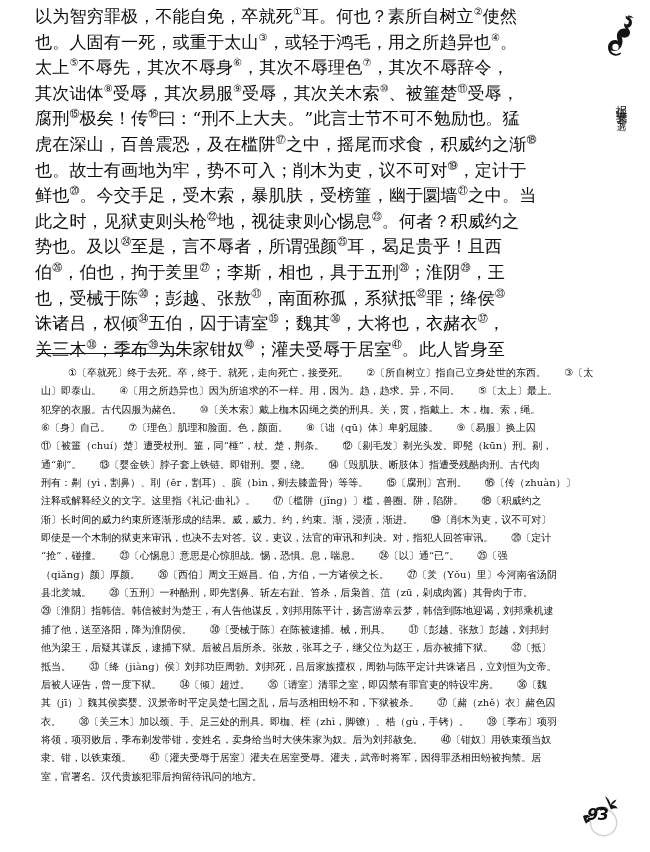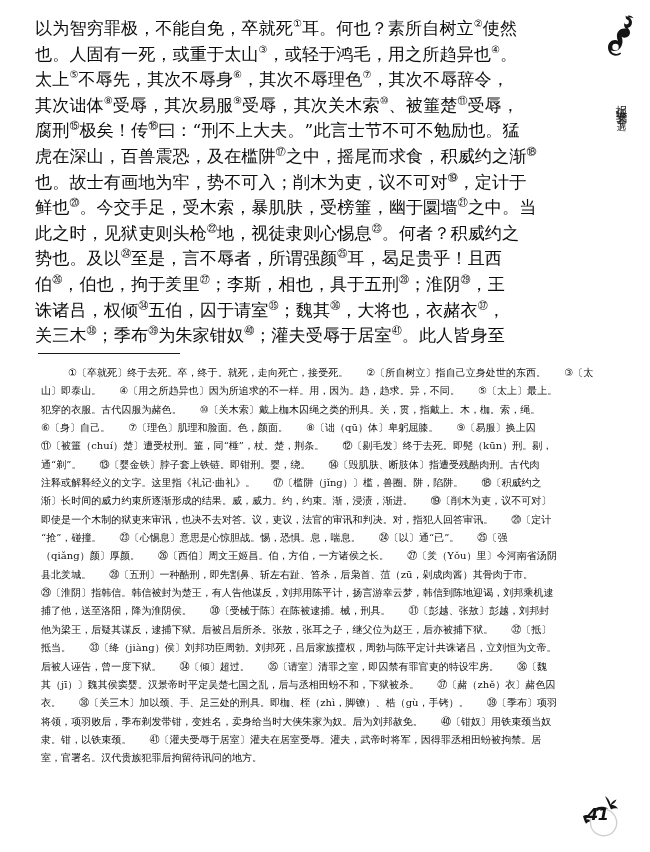--- a/index.html
+++ b/index.html
@@ -22,21 +22,21 @@
     inset: 0;
     width: 650px;
     height: 852px;
     background: #ffffff;
   }
 
   
   #main-text {
     position: absolute;
     left: 35px;
-    top: 16px;
+    top: 4px;
     width: 524px;
   }
   .body-line {
     font-size: 17.1px;
     line-height: 25.6px;
     letter-spacing: 0.1px;
     white-space: nowrap;
     text-align: justify;
     font-weight: 500;
   }
@@ -147,33 +147,35 @@
       <div class="body-line"><span>也。人固有一死，或重于太山</span><span class="sup">③</span><span>，或轻于鸿毛，用之所趋异也</span><span class="sup">④</span><span>。</span></div>
       <div class="body-line"><span>太上</span><span class="sup">⑤</span><span>不辱先，其次不辱身</span><span class="sup">⑥</span><span>，其次不辱理色</span><span class="sup">⑦</span><span>，其次不辱辞令，</span></div>
       <div class="body-line"><span>其次诎体</span><span class="sup">⑧</span><span>受辱，其次易服</span><span class="sup">⑨</span><span>受辱，其次关木索</span><span class="sup">⑩</span><span>、被箠楚</span><span class="sup">⑪</span><span>受辱，</span></div>
       <div class="body-line"><span>腐刑</span><span class="sup">⑮</span><span>极矣！传</span><span class="sup">⑯</span><span>曰：“刑不上大夫。”此言士节不可不勉励也。猛</span></div>
       <div class="body-line"><span>虎在深山，百兽震恐，及在槛阱</span><span class="sup">⑰</span><span>之中，摇尾而求食，积威约之渐</span><span class="sup">⑱</span></div>
       <div class="body-line"><span>也。故士有画地为牢，势不可入；削木为吏，议不可对</span><span class="sup">⑲</span><span>，定计于</span></div>
       <div class="body-line"><span>鲜也</span><span class="sup">⑳</span><span>。今交手足，受木索，暴肌肤，受榜箠，幽于圜墙</span><span class="sup">㉑</span><span>之中。当</span></div>
       <div class="body-line"><span>此之时，见狱吏则头枪</span><span class="sup">㉒</span><span>地，视徒隶则心惕息</span><span class="sup">㉓</span><span>。何者？积威约之</span></div>
       <div class="body-line"><span>势也。及以</span><span class="sup">㉔</span><span>至是，言不辱者，所谓强颜</span><span class="sup">㉕</span><span>耳，曷足贵乎！且西</span></div>
       <div class="body-line"><span>伯</span><span class="sup">㉖</span><span>，伯也，拘于羑里</span><span class="sup">㉗</span><span>；李斯，相也，具于五刑</span><span class="sup">㉘</span><span>；淮阴</span><span class="sup">㉙</span><span>，王</span></div>
+      <div class="body-line"><span>也，受械于陈</span><span class="sup">㉚</span><span>；彭越、张敖</span><span class="sup">㉛</span><span>，南面称孤，系狱抵</span><span class="sup">㉜</span><span>罪；绛侯</span><span class="sup">㉝</span></div>
       <div class="body-line"><span>诛诸吕，权倾</span><span class="sup">㉞</span><span>五伯，囚于请室</span><span class="sup">㉟</span><span>；魏其</span><span class="sup">㊱</span><span>，大将也，衣赭衣</span><span class="sup">㊲</span><span>，</span></div>
       <div class="body-line"><span>关三木</span><span class="sup">㊳</span><span>；季布</span><span class="sup">㊴</span><span>为朱家钳奴</span><span class="sup">㊵</span><span>；灌夫受辱于居室</span><span class="sup">㊶</span><span>。此人皆身至</span></div>
     </div>
 
   <div id="footnote-rule"></div>
 
   <div id="footnotes">
       <div class="fn-line"><span class="indent"></span><span class="num">①</span><span>〔卒就死〕终于去死。卒，终于。就死，走向死亡，接受死。</span><span class="gap"></span><span class="num">②</span><span>〔所自树立〕指自己立身处世的东西。</span><span class="gap"></span><span class="num">③</span><span>〔太</span></div>
       <div class="fn-line"><span>山〕即泰山。</span><span class="gap"></span><span class="num">④</span><span>〔用之所趋异也〕因为所追求的不一样。用，因为。趋，趋求。异，不同。</span><span class="gap"></span><span class="num">⑤</span><span>〔太上〕最上。</span></div>
       <div class="fn-line"><span>犯穿的衣服。古代囚服为赭色。</span><span class="gap"></span><span class="num">⑩</span><span>〔关木索〕戴上枷木囚绳之类的刑具。关，贯，指戴上。木，枷。索，绳。</span></div>
       <div class="fn-line"><span class="num">⑥</span><span>〔身〕自己。</span><span class="gap"></span><span class="num">⑦</span><span>〔理色〕肌理和脸面。色，颜面。</span><span class="gap"></span><span class="num">⑧</span><span>〔诎（qū）体〕卑躬屈膝。</span><span class="gap"></span><span class="num">⑨</span><span>〔易服〕换上囚</span></div>
-      <div class="fn-line"><span class="num">⑪</span><span>〔被箠（chuí）楚〕遭受杖刑。箠，同“棰”，杖。楚，荆条。</span><span class="gap"></span><span class="num">⑫</span><span>〔剔毛发〕终于去死。即髡（kūn）刑。剔，</span></div>
+      <div class="fn-line"><span class="num">⑪</span><span>〔被箠（chuí）楚〕遭受杖刑。箠，同“棰”，杖。楚，荆条。</span><span class="gap"></span><span class="num">⑫</span><span>〔剔毛发〕剃光头发。即髡（kūn）刑。剔，</span></div>
       <div class="fn-line"><span>通“剃”。</span><span class="gap"></span><span class="num">⑬</span><span>〔婴金铁〕脖子套上铁链。即钳刑。婴，绕。</span><span class="gap"></span><span class="num">⑭</span><span>〔毁肌肤、断肢体〕指遭受残酷肉刑。古代肉</span></div>
+      <div class="fn-line"><span>刑有：劓（yì，割鼻）、刵（ěr，割耳）、膑（bìn，剜去膝盖骨）等等。</span><span class="gap"></span><span class="num">⑮</span><span>〔腐刑〕宫刑。</span><span class="gap"></span><span class="num">⑯</span><span>〔传（zhuàn）〕</span></div>
       <div class="fn-line"><span>注释或解释经义的文字。这里指《礼记·曲礼》。</span><span class="gap"></span><span class="num">⑰</span><span>〔槛阱（jǐng）〕槛，兽圈。阱，陷阱。</span><span class="gap"></span><span class="num">⑱</span><span>〔积威约之</span></div>
       <div class="fn-line"><span>渐〕长时间的威力约束所逐渐形成的结果。威，威力。约，约束。渐，浸渍，渐进。</span><span class="gap"></span><span class="num">⑲</span><span>〔削木为吏，议不可对〕</span></div>
       <div class="fn-line"><span>即使是一个木制的狱吏来审讯，也决不去对答。议，吏议，法官的审讯和判决。对，指犯人回答审讯。</span><span class="gap"></span><span class="num">⑳</span><span>〔定计</span></div>
       <div class="fn-line"><span>“抢”，碰撞。</span><span class="gap"></span><span class="num">㉓</span><span>〔心惕息〕意思是心惊胆战。惕，恐惧。息，喘息。</span><span class="gap"></span><span class="num">㉔</span><span>〔以〕通“已”。</span><span class="gap"></span><span class="num">㉕</span><span>〔强</span></div>
       <div class="fn-line"><span>（qiǎng）颜〕厚颜。</span><span class="gap"></span><span class="num">㉖</span><span>〔西伯〕周文王姬昌。伯，方伯，一方诸侯之长。</span><span class="gap"></span><span class="num">㉗</span><span>〔羑（Yǒu）里〕今河南省汤阴</span></div>
       <div class="fn-line"><span>县北羑城。</span><span class="gap"></span><span class="num">㉘</span><span>〔五刑〕一种酷刑，即先割鼻、斩左右趾、笞杀，后枭首、菹（zū，剁成肉酱）其骨肉于市。</span></div>
       <div class="fn-line"><span class="num">㉙</span><span>〔淮阴〕指韩信。韩信被封为楚王，有人告他谋反，刘邦用陈平计，扬言游幸云梦，韩信到陈地迎谒，刘邦乘机逮</span></div>
       <div class="fn-line"><span>捕了他，送至洛阳，降为淮阴侯。</span><span class="gap"></span><span class="num">㉚</span><span>〔受械于陈〕在陈被逮捕。械，刑具。</span><span class="gap"></span><span class="num">㉛</span><span>〔彭越、张敖〕彭越，刘邦封</span></div>
       <div class="fn-line"><span>他为梁王，后疑其谋反，逮捕下狱。后被吕后所杀。张敖，张耳之子，继父位为赵王，后亦被捕下狱。</span><span class="gap"></span><span class="num">㉜</span><span>〔抵〕</span></div>
       <div class="fn-line"><span>抵当。</span><span class="gap"></span><span class="num">㉝</span><span>〔绛（jiàng）侯〕刘邦功臣周勃。刘邦死，吕后家族擅权，周勃与陈平定计共诛诸吕，立刘恒为文帝。</span></div>
@@ -196,16 +198,16 @@
     <div id="head-subtitle">（节选）</div>
   </div>
 
   <div id="folio">
     <svg id="folio-ornament" viewBox="0 0 62 48" xmlns="http://www.w3.org/2000/svg">
       <path d="M30 6c3 2 5 5 5.5 8.5C37 12 39 10 41.5 9.5c-1 2.5-2.8 4.3-5 5.2 3 .3 5.3 1.8 6.5 4-2.6-.7-5-.4-7 .8z" fill="#151515"></path>
       <path d="M8 26c2.5-1.5 5.5-1.3 7.5.5-2 .4-3.6 1.4-4.6 2.9 2.2-.4 4.2.3 5.4 1.8-2.3.1-4.1 1-5.2 2.5-1.6-2.2-2.4-4.9-3.1-7.7z" fill="#151515"></path>
       <path d="M22 20c7.5-3 16 .5 18.8 8 2.7 7.2-1 15-8.3 17.2-7 2.1-14.4-1.8-16.6-8.8C13.8 29.6 16.8 22.2 22 20z" fill="none" stroke="#cfcfcf" stroke-width="1.4"></path>
       <path d="M21 18c4-1.8 8.7-1.6 12.4.8-4.2-.6-8.3.2-11.6 2.4z" fill="#151515"></path>
     </svg>
-    <div id="folio-number">41</div>
+    <div id="folio-number">93</div>
   </div>
 
 </div>
 
 </body></html>

